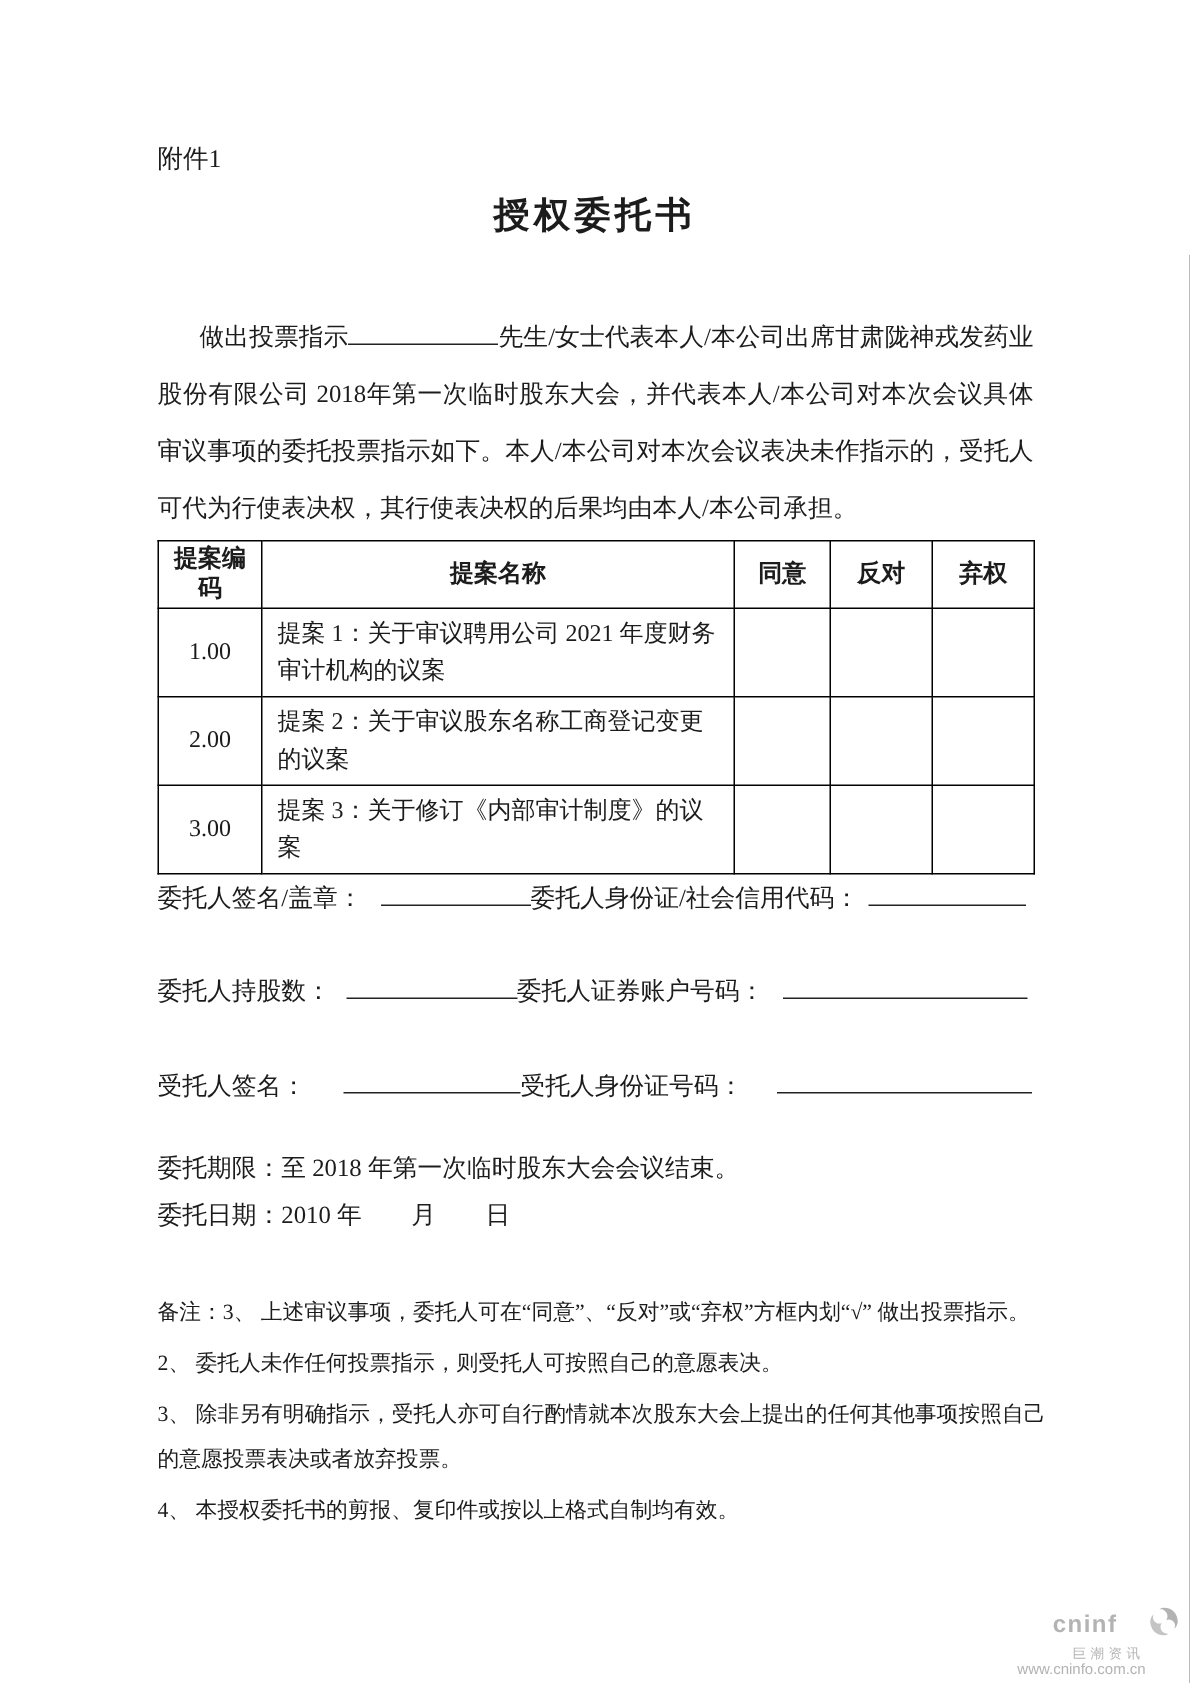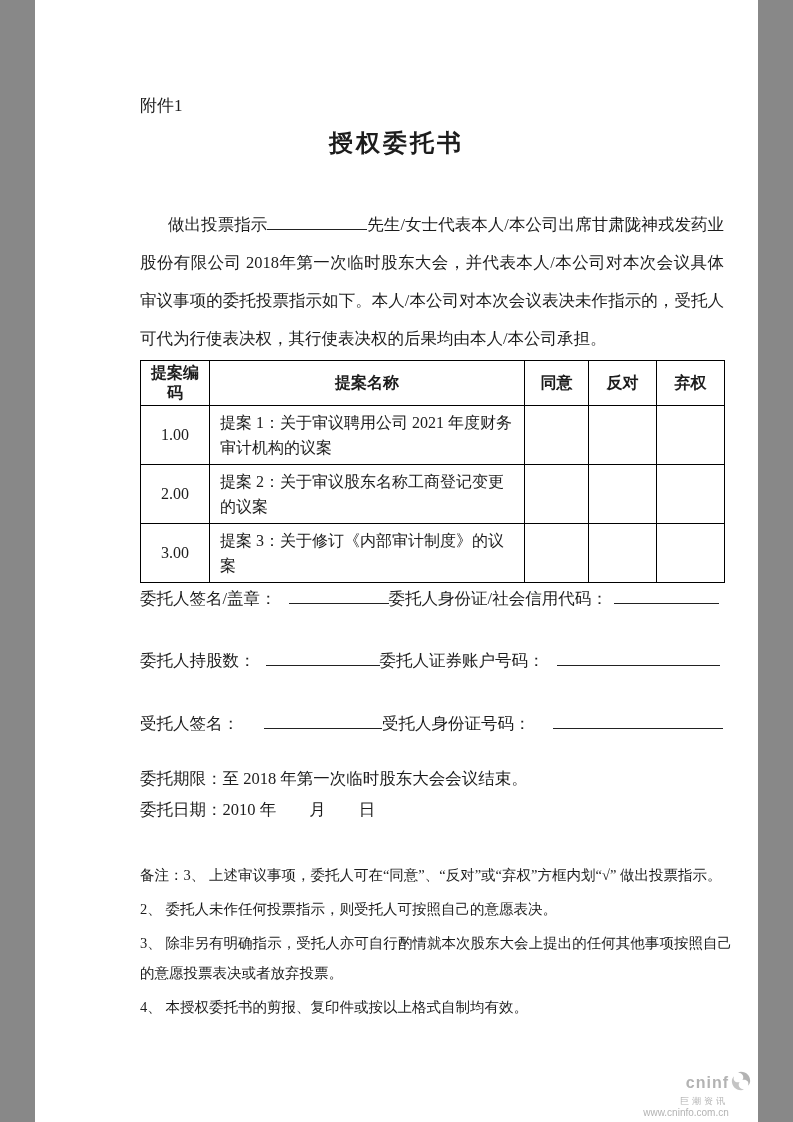--- a/index.html
+++ b/index.html
@@ -1,20 +1,20 @@
 <!DOCTYPE html>
 <html><head>
 <meta charset="utf-8">
 <style>
   * { margin: 0; padding: 0; box-sizing: border-box; }
   html, body { background: #888; }
   body { font-family: "Liberation Serif", "DejaVu Serif", serif; }
   .page {
     position: relative;
-    width: 723px;
+    width: 793px;
     height: 1122px;
     background: #fff;
     margin: 0 auto;
     overflow: hidden;
     color: #1c1c1c;
   }
   .attachment-label {
     position: absolute;
     left: 105px; top: 94px;
     font-size: 17px;
@@ -117,21 +117,21 @@
     width: 130px;
     text-align: right;
     color: #b3b3b3;
     font-family: "Liberation Sans", "DejaVu Sans", sans-serif;
     line-height: 1.1;
   }
   .logo-brand-row {
     display: flex;
     align-items: center;
     justify-content: flex-end;
-    gap: 1px;
+    gap: 20px;
   }
   .logo-brand {
     font-weight: bold;
     font-size: 16px;
     letter-spacing: 1px;
   }
   .logo-cn {
     font-size: 9px;
     letter-spacing: 3px;
     margin: 1px 24px 1px 0;

